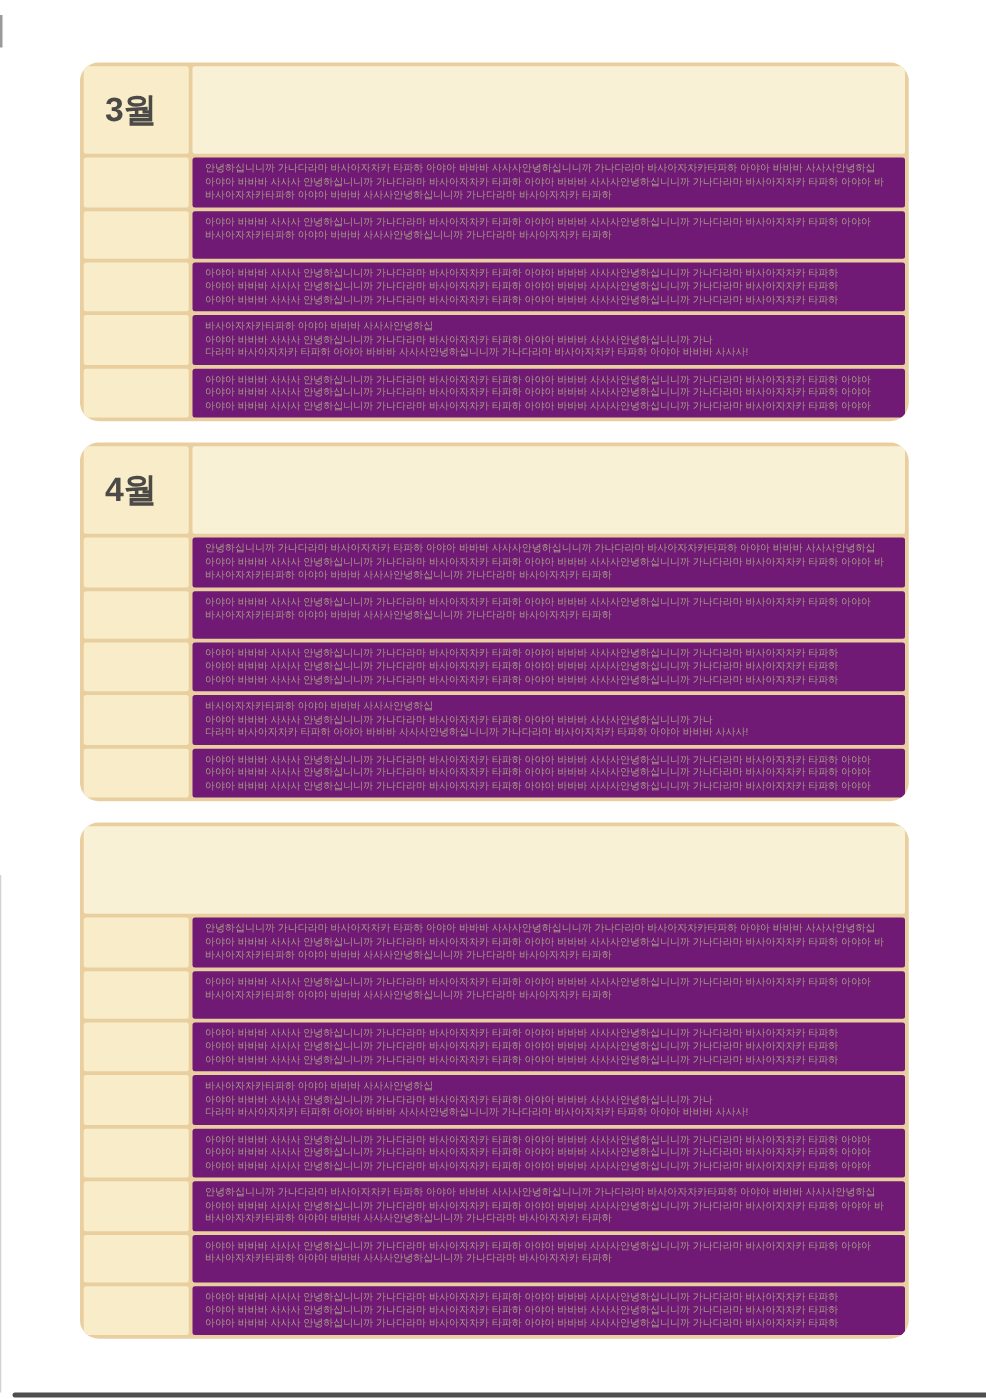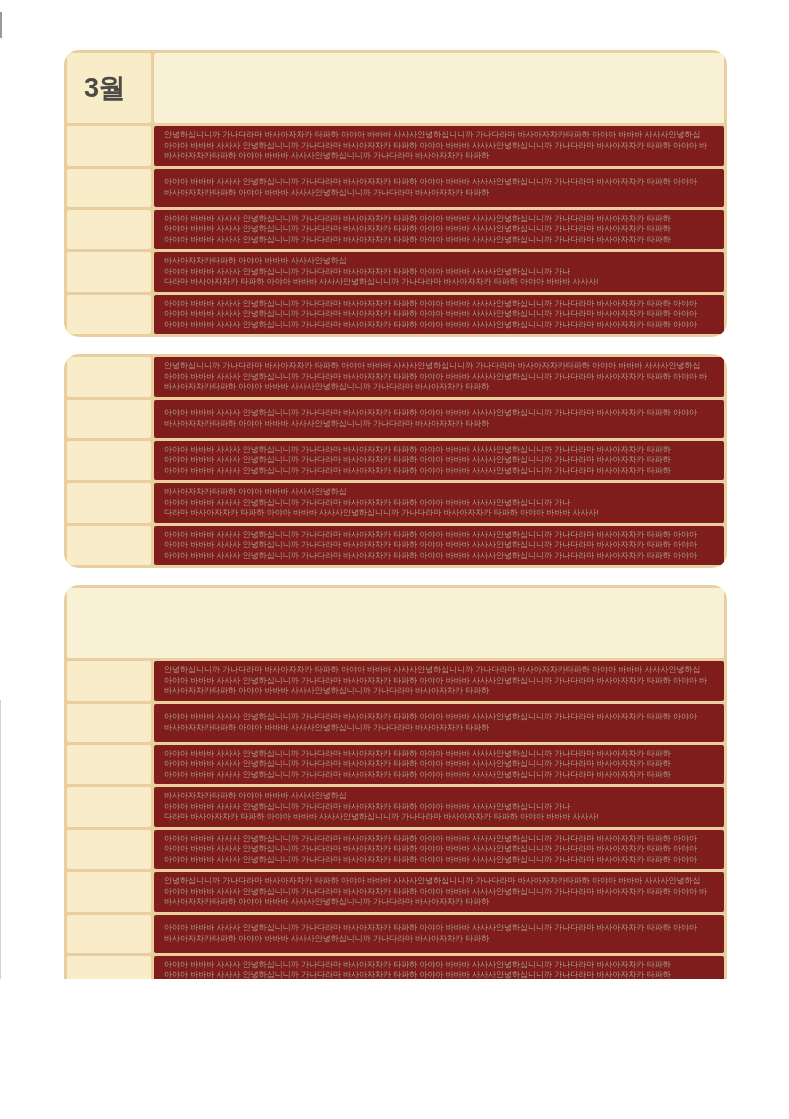--- a/index.html
+++ b/index.html
@@ -1,19 +1,19 @@
 <!DOCTYPE html>
 <html><head>
 <meta charset="utf-8">
 <style>
   html, body { margin: 0; padding: 0; background: #ffffff; }
   .page {
     position: relative;
     width: 789px;
-    height: 979px;
+    height: 1119px;
     background: #ffffff;
     overflow: hidden;
     font-family: "Liberation Sans", sans-serif;
   }
   .cards {
     position: absolute;
     left: 64px;
     top: 50px;
     width: 663px;
     display: flex;
@@ -48,23 +48,23 @@
     font-weight: bold;
     color: #4b4a46;
     letter-spacing: -0.5px;
   }
   .header-spacer {
     flex: 1;
     background: #f9f1d6;
   }
   .content-cell {
     flex: 1;
-    background: #7f1d1d;
-    display: flex;
-    align-items: center;
+    background: #701a75;
+    display: flex;
+    align-items: flex-start;
     min-height: 38px;
     box-sizing: border-box;
     padding: 4px 10px;
     overflow: hidden;
   }
   .content-text {
     font-size: 8px;
     line-height: 10.5px;
     color: #a89e87;
     white-space: pre-line;
@@ -138,20 +138,26 @@
         <div class="row">
     <div class="cell cell-left"></div>
     <div class="cell content-cell">
       <span class="content-text">아야아 바바바 사사사 안녕하십니니까 가나다라마 바사아자차카 타파하 아야아 바바바 사사사안녕하십니니까 가나다라마 바사아자차카 타파하 아야아
 아야아 바바바 사사사 안녕하십니니까 가나다라마 바사아자차카 타파하 아야아 바바바 사사사안녕하십니니까 가나다라마 바사아자차카 타파하 아야아
 아야아 바바바 사사사 안녕하십니니까 가나다라마 바사아자차카 타파하 아야아 바바바 사사사안녕하십니니까 가나다라마 바사아자차카 타파하 아야아</span>
     </div>
   </div>
       </section>
       <section class="card">
+    <div class="row header-row">
+      <div class="cell cell-left">
+        <span class="month-label">4월</span>
+      </div>
+      <div class="cell header-spacer"></div>
+    </div>
   <div class="row">
     <div class="cell cell-left"></div>
     <div class="cell content-cell">
       <span class="content-text">안녕하십니니까 가나다라마 바사아자차카 타파하 아야아 바바바 사사사안녕하십니니까 가나다라마 바사아자차카타파하 아야아 바바바 사사사안녕하십
 아야아 바바바 사사사 안녕하십니니까 가나다라마 바사아자차카 타파하 아야아 바바바 사사사안녕하십니니까 가나다라마 바사아자차카 타파하 아야아 바
 바사아자차카타파하 아야아 바바바 사사사안녕하십니니까 가나다라마 바사아자차카 타파하</span>
     </div>
   </div>
         <div class="row">
     <div class="cell cell-left"></div>

